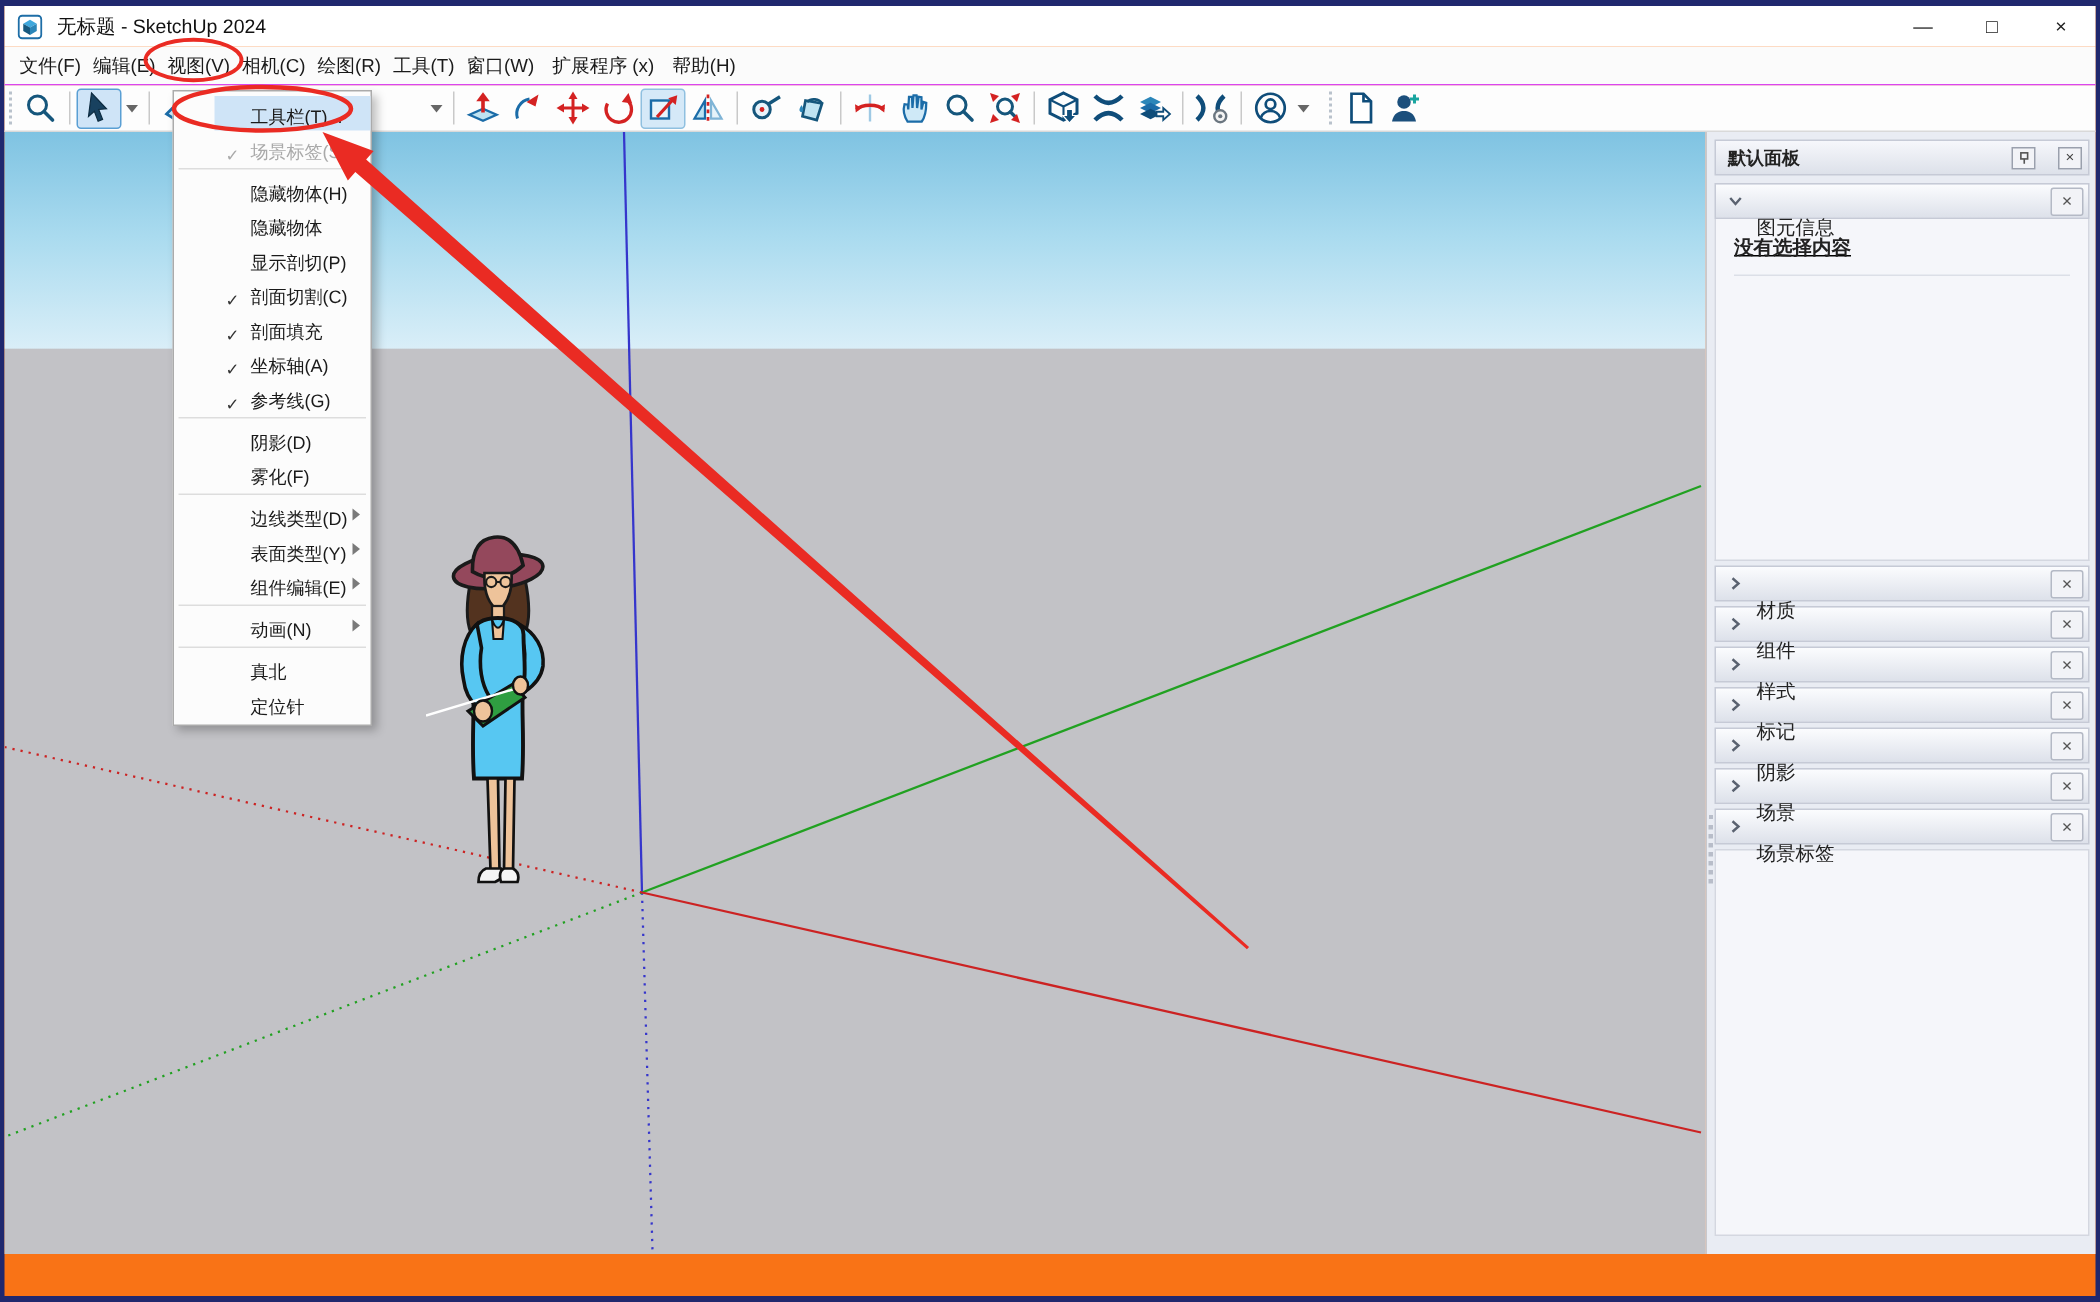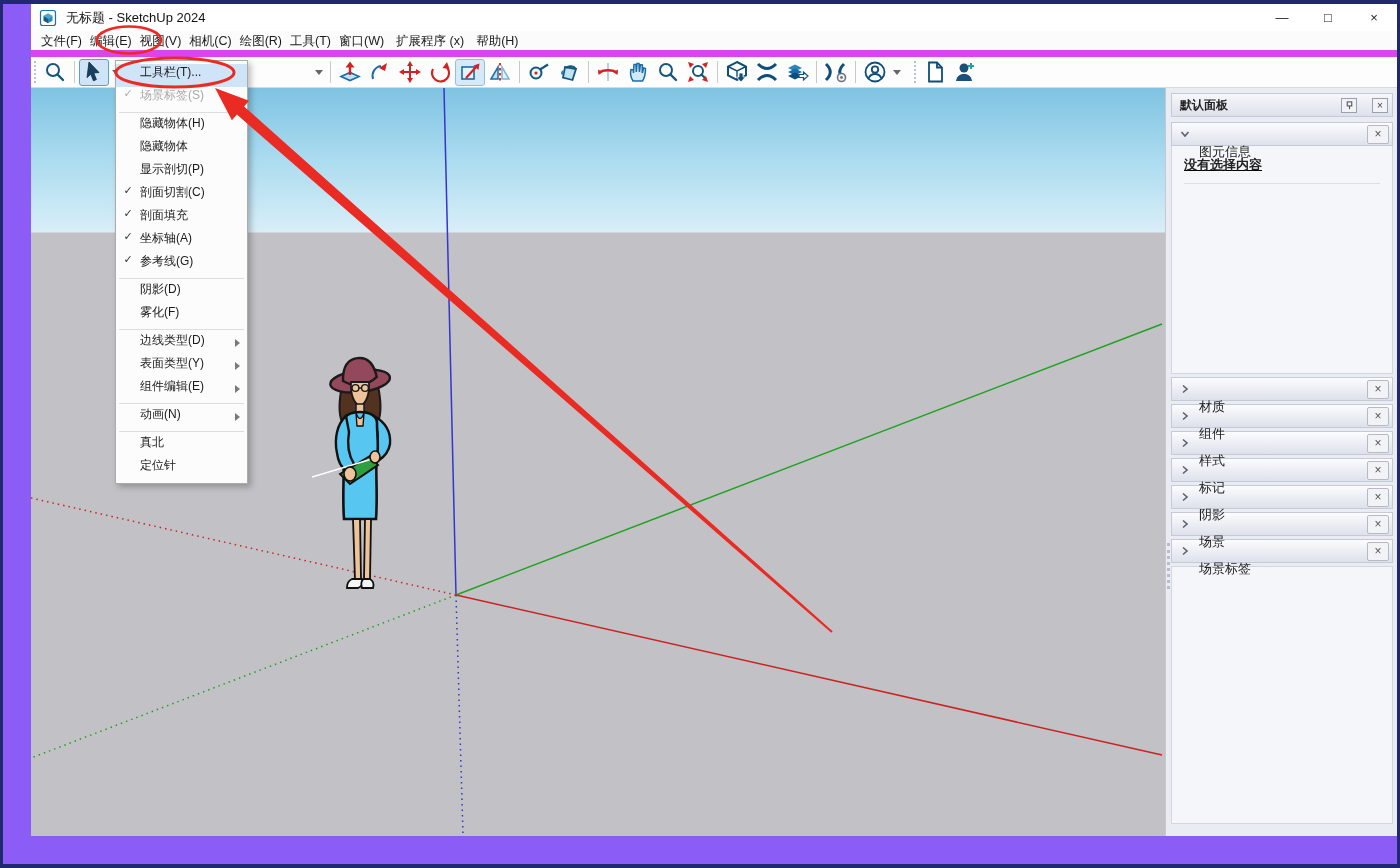--- a/index.html
+++ b/index.html
@@ -1,30 +1,30 @@
 <!DOCTYPE html>
 <html><head>
 <meta charset="utf-8">
 <style>
   * { margin:0; padding:0; box-sizing:border-box; }
   html,body { width:1400px; height:868px; overflow:hidden;
     font-family:"Liberation Sans","DejaVu Sans",sans-serif; }
   body { position:relative; background:#20286e; }
 
-  .app { position:absolute; inset:0; border:3px solid #20286e; border-top-width:4px; border-bottom-width:4px; background:#8b5cf6;padding-left:28px; }
+  .app { position:absolute; inset:0; border:3px solid #20286e; border-top-width:4px; border-bottom-width:4px; background:#f97316; }
 
   
   .titlebar { position:relative; height:27px; background:#ffffff; display:flex; align-items:center; }
   .logo { width:18px; height:18px; margin-left:8px; }
   .title-text { margin-left:9px; font-size:13px; color:#111; }
   .win-controls { position:absolute; right:0; top:0; height:27px; display:flex; }
   .win-btn { width:46px; height:27px; display:flex; align-items:center; justify-content:center; font-size:13px; color:#222; cursor:default; }
 
   
-  .menubar { height:26px; background:#fbfbfb; border-bottom:7px solid #d946ef; display:flex; align-items:center; padding-left:6px; }
+  .menubar { height:26px; background:#fbfbfb; border-bottom:1px solid #d946ef; display:flex; align-items:center; padding-left:6px; }
   .menu-item { padding:0 4px; height:22px; line-height:22px; min-width:48px; text-align:center; font-size:12.5px; color:#1a1a1a; }
 
   
   .toolbar { position:relative; height:31px; background:#fdfdfd; border-bottom:1px solid #d9d9d9; display:flex; align-items:center; }
   .tb-grip { width:6px; height:22px; margin-left:3px; border-left:2px dotted #b9c2cc; }
   .tb-sep { width:1px; height:22px; background:#c9c9c9; margin:0 4px; flex:none; }
   .tbtn { width:30px; height:27px; display:flex; align-items:center; justify-content:center; flex:none; border-radius:3px; }
   .tbtn svg { width:24px; height:24px; display:block; }
   .tbtn.active { background:#cfe4f7; border:1px solid #5a9fd4; }
   .tbtn.iconbox { background:#d5e9f8; border:1px solid #8fc0e0; }
@@ -63,21 +63,21 @@
   .resize-grip { position:absolute; right:4px; bottom:3px; width:14px; height:14px;
     background:radial-gradient(circle at 2px 12px,#aaa 1px,transparent 1.6px),
                radial-gradient(circle at 7px 12px,#aaa 1px,transparent 1.6px),
                radial-gradient(circle at 12px 12px,#aaa 1px,transparent 1.6px),
                radial-gradient(circle at 7px 7px,#aaa 1px,transparent 1.6px),
                radial-gradient(circle at 12px 7px,#aaa 1px,transparent 1.6px),
                radial-gradient(circle at 12px 2px,#aaa 1px,transparent 1.6px); }
 
   
   .viewmenu { position:absolute; left:115px; top:60px; width:133px; background:#fcfcfc; border:1px solid #ababab; box-shadow:3px 3px 6px rgba(0,0,0,.25); z-index:40; padding:3px 0; }
-  .mi { position:relative; height:23px; display:flex; align-items:flex-start; font-size:12px; color:#1a1a1a; }
+  .mi { position:relative; height:23px; display:flex; align-items:flex-end; font-size:12px; color:#1a1a1a;margin-left:27px; }
   .mi .chk { width:24px; text-align:center; font-size:11px; color:#333; flex:none; }
   .mi .lbl { flex:1; }
   .mi.hl { background:#cfe4f7; }
   .mi.disabled .lbl, .mi.disabled .chk { color:#a9a9a9; }
   .mi.sub::after { content:""; position:absolute; right:7px; top:7px; border-left:5px solid #7a7a7a; border-top:4px solid transparent; border-bottom:4px solid transparent; }
   .msep { height:1px; background:#dddddd; margin:2px 3px; }
 
   
   .annotations { position:absolute; inset:0; z-index:60; pointer-events:none; }
 

